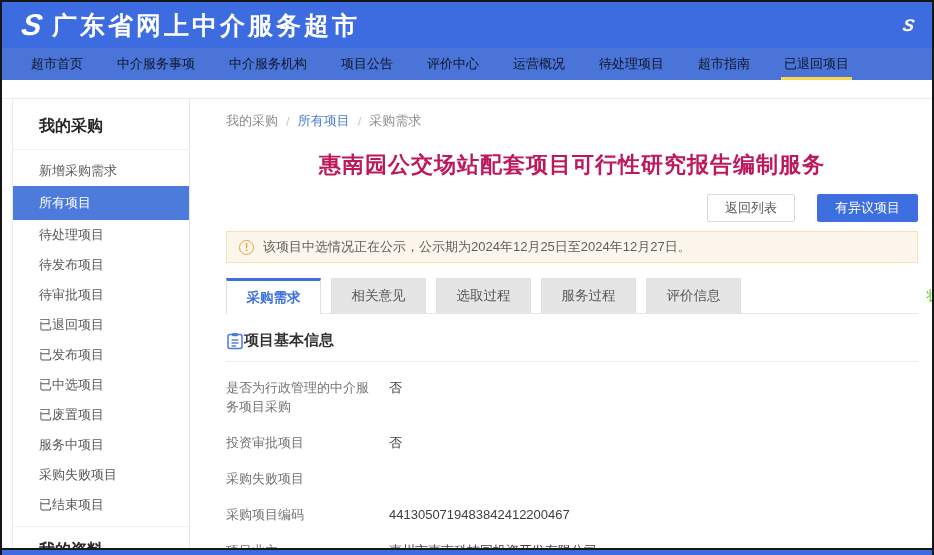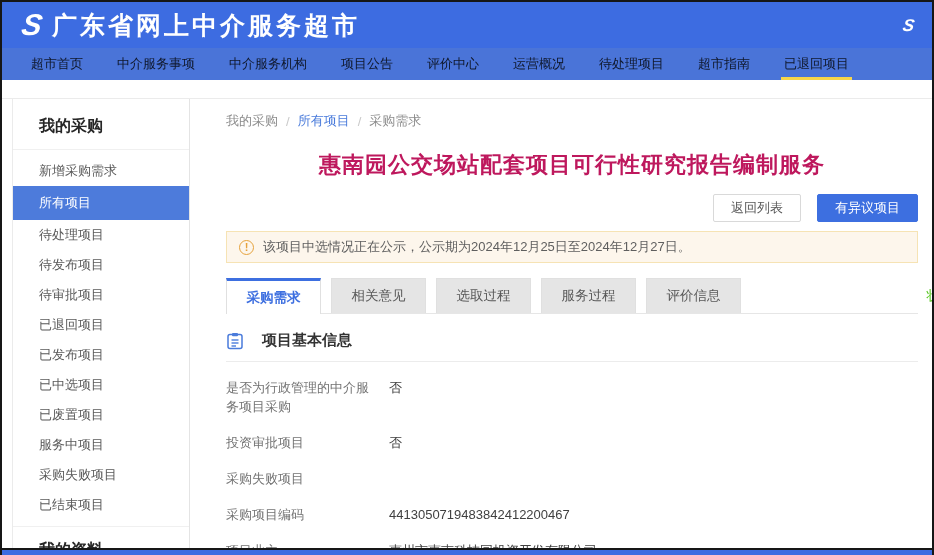--- a/index.html
+++ b/index.html
@@ -41,21 +41,21 @@
 
   .main { flex:1; padding:13px 14px 0 36px; position:relative; min-width:0; }
 
   .breadcrumb { display:flex; gap:8px; font-size:13px; color:#8c8c8c; align-items:center; }
   .crumb-link { color:#4a7bdb; cursor:pointer; }
   .crumb-sep { color:#c9c9c9; }
 
   .page-title { text-align:center; font-size:22px; font-weight:bold; color:#be185d;
                 margin-top:20px; letter-spacing:1px; }
 
-  .actions { display:flex; justify-content:flex-end; gap:16px; margin-top:14px; }
+  .actions { display:flex; justify-content:flex-end; gap:22px; margin-top:14px; }
   .btn { height:28px; padding:0 17px; font-size:13px; border-radius:2px;
          display:flex; align-items:center; cursor:pointer; }
   .btn-default { background:#fff; border:1px solid #d9d9d9; color:#595959; }
   .btn-primary { background:#3d6fe0; border:1px solid #3d6fe0; color:#fff; }
 
   .notice { margin-top:9px; background:#fdf6ec; border:1px solid #f6e3b4;
             padding:6px 12px; display:flex; align-items:center; gap:9px;
             font-size:13px; color:#5f5f5f; }
   .warn-icon { width:15px; height:15px; border-radius:50%; border:1px solid #e6a23c;
             color:#e6a23c; font-size:11px; font-weight:bold; display:flex;
@@ -64,21 +64,21 @@
   .tabs { display:flex; gap:10px; margin-top:15px; height:36px;
           border-bottom:1px solid #e6e6e6; position:relative; }
   .tab { width:95px; display:flex; align-items:center; justify-content:center;
          font-size:13.5px; color:#595959; background:#e5e5e5; cursor:pointer;
          border:1px solid #e0e0e0; border-bottom:none; }
   .tab.active { border-top:3px solid #3d6fe0; color:#3d6fe0; font-weight:bold;
          margin-bottom:-1px; background:#fff; }
   .status-partial { position:absolute; right:-22px; top:9px; color:#52c41a;
          font-size:13.5px; }
 
-  .section-head { display:flex; align-items:center; gap:18px; margin-top:17px;
+  .section-head { display:flex; align-items:center; gap:0; margin-top:17px;
                   padding-bottom:11px; border-bottom:1px solid #ececec; }
   .section-title { font-size:15px; font-weight:bold; color:#333; }
 
   .fields { margin-top:16px; }
   .field-row { display:flex; margin-bottom:17px; }
   .field-label { width:155px; padding-right:8px; flex-shrink:0; font-size:13px;
                  color:#737373; line-height:19px; }
   .field-value { font-size:13px; color:#404040; line-height:19px; margin-left:8px; }
 </style>
 </head>

